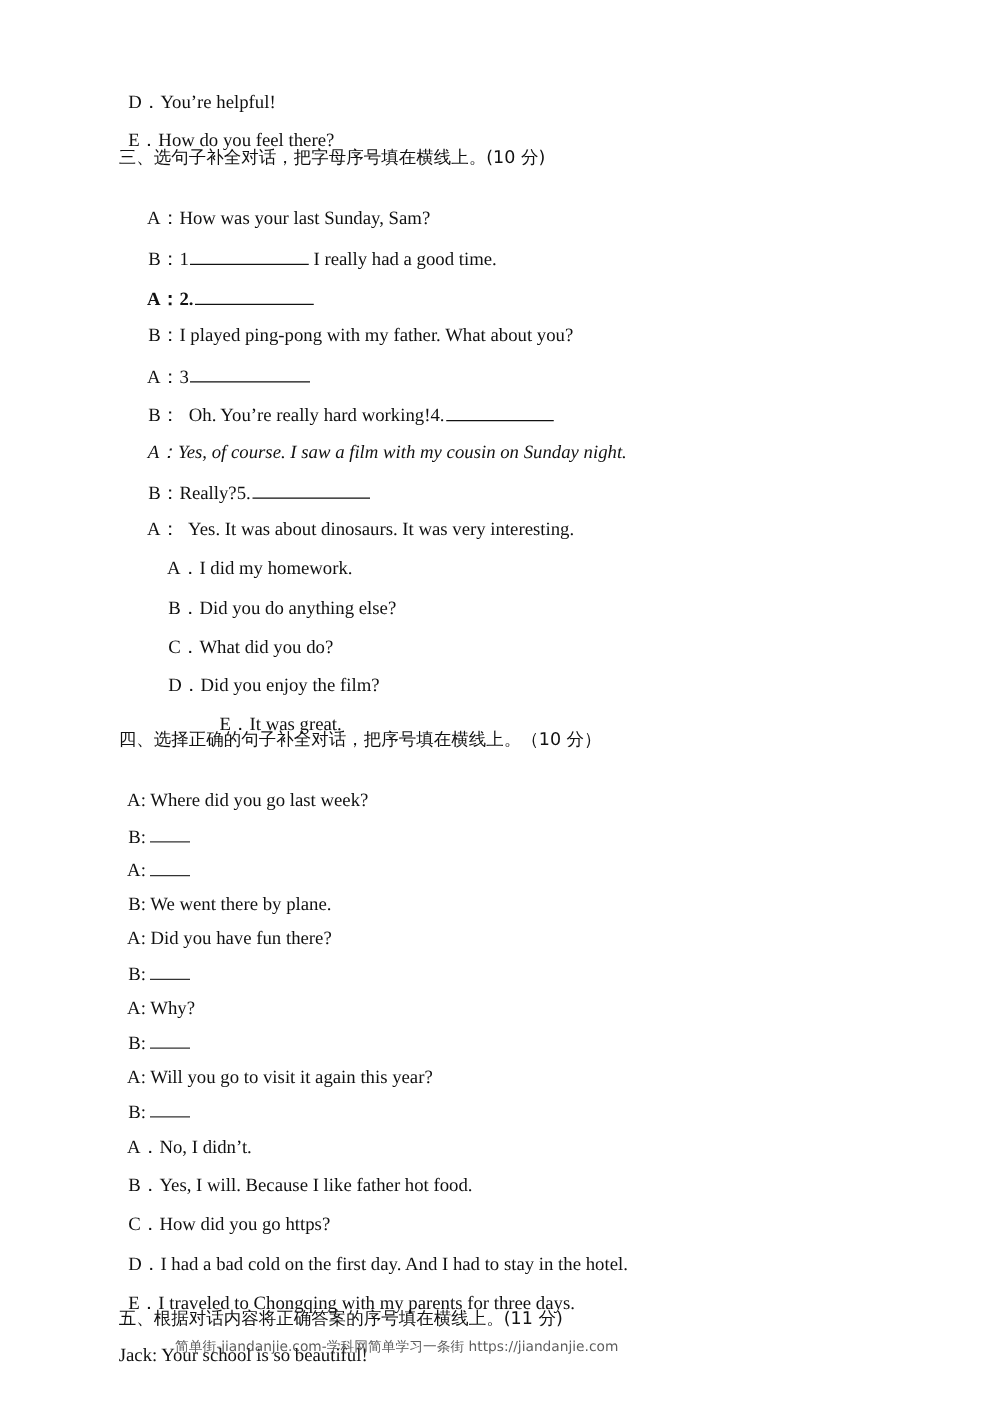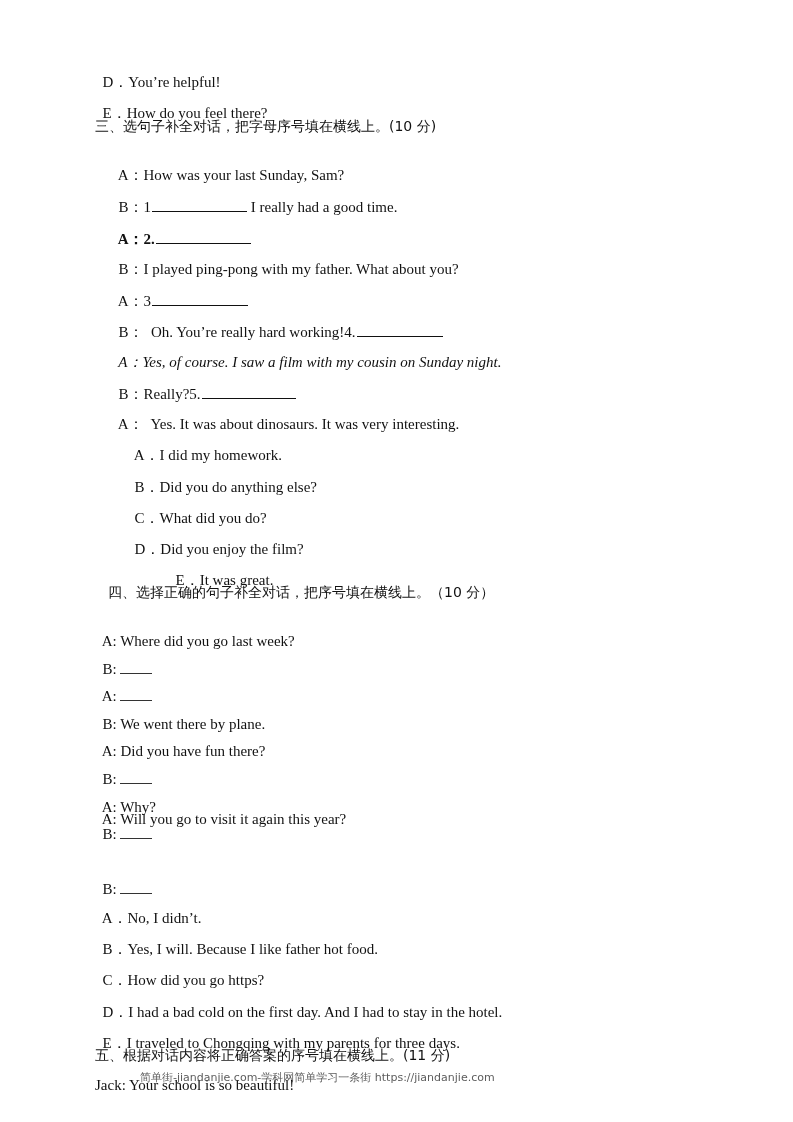--- a/index.html
+++ b/index.html
@@ -61,21 +61,21 @@
 <div class="line" style="left:127px; top:491px;">
   <span>C．</span><span>What did you do?</span>
 </div>
 <div class="line" style="left:127px; top:522px;">
   <span>D．</span><span>Did you enjoy the film?</span>
 </div>
 <div class="line" style="left:132px; top:553px;margin-left:36px;">
   <span>E．</span><span>It was great.</span>
 </div>
 
-<div class="line cn" style="left:95px; top:583px;margin-left:13px;">四、选择正确的句子补全对话，把序号填在横线上。（10 分）</div>
+<div class="line cn" style="left:95px; top:583px;">四、选择正确的句子补全对话，把序号填在横线上。（10 分）</div>
 
 <div class="line" style="left:95px; top:614px;">
   <span>A: </span><span>Where did you go last week?</span>
 </div>
 <div class="line" style="left:95px; top:642px;">
   <span>B: </span><span class="short-blank"></span>
 </div>
 <div class="line" style="left:95px; top:669px;">
   <span>A: </span><span class="short-blank"></span>
 </div>
@@ -87,21 +87,21 @@
 </div>
 <div class="line" style="left:95px; top:752px;">
   <span>B: </span><span class="short-blank"></span>
 </div>
 <div class="line" style="left:95px; top:780px;">
   <span>A: </span><span>Why?</span>
 </div>
 <div class="line" style="left:95px; top:807px;">
   <span>B: </span><span class="short-blank"></span>
 </div>
-<div class="line" style="left:95px; top:792px;text-align:center;">
+<div class="line" style="left:95px; top:835px;text-align:center;">
   <span>A: </span><span>Will you go to visit it again this year?</span>
 </div>
 <div class="line" style="left:95px; top:862px;">
   <span>B: </span><span class="short-blank"></span>
 </div>
 
 <div class="line" style="left:95px; top:891px;">
   <span>A．</span><span>No, I didn’t.</span>
 </div>
 <div class="line" style="left:95px; top:922px;">

